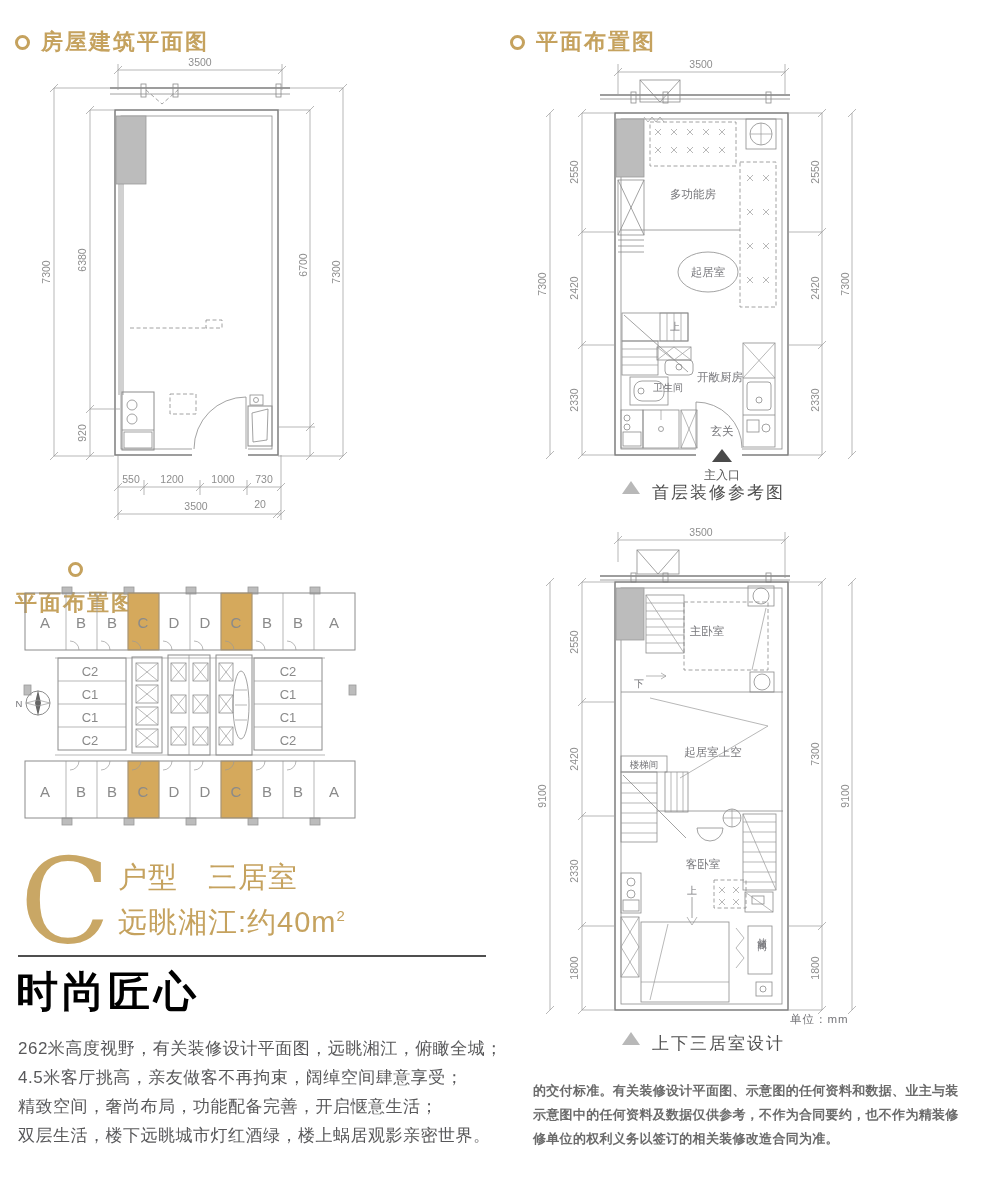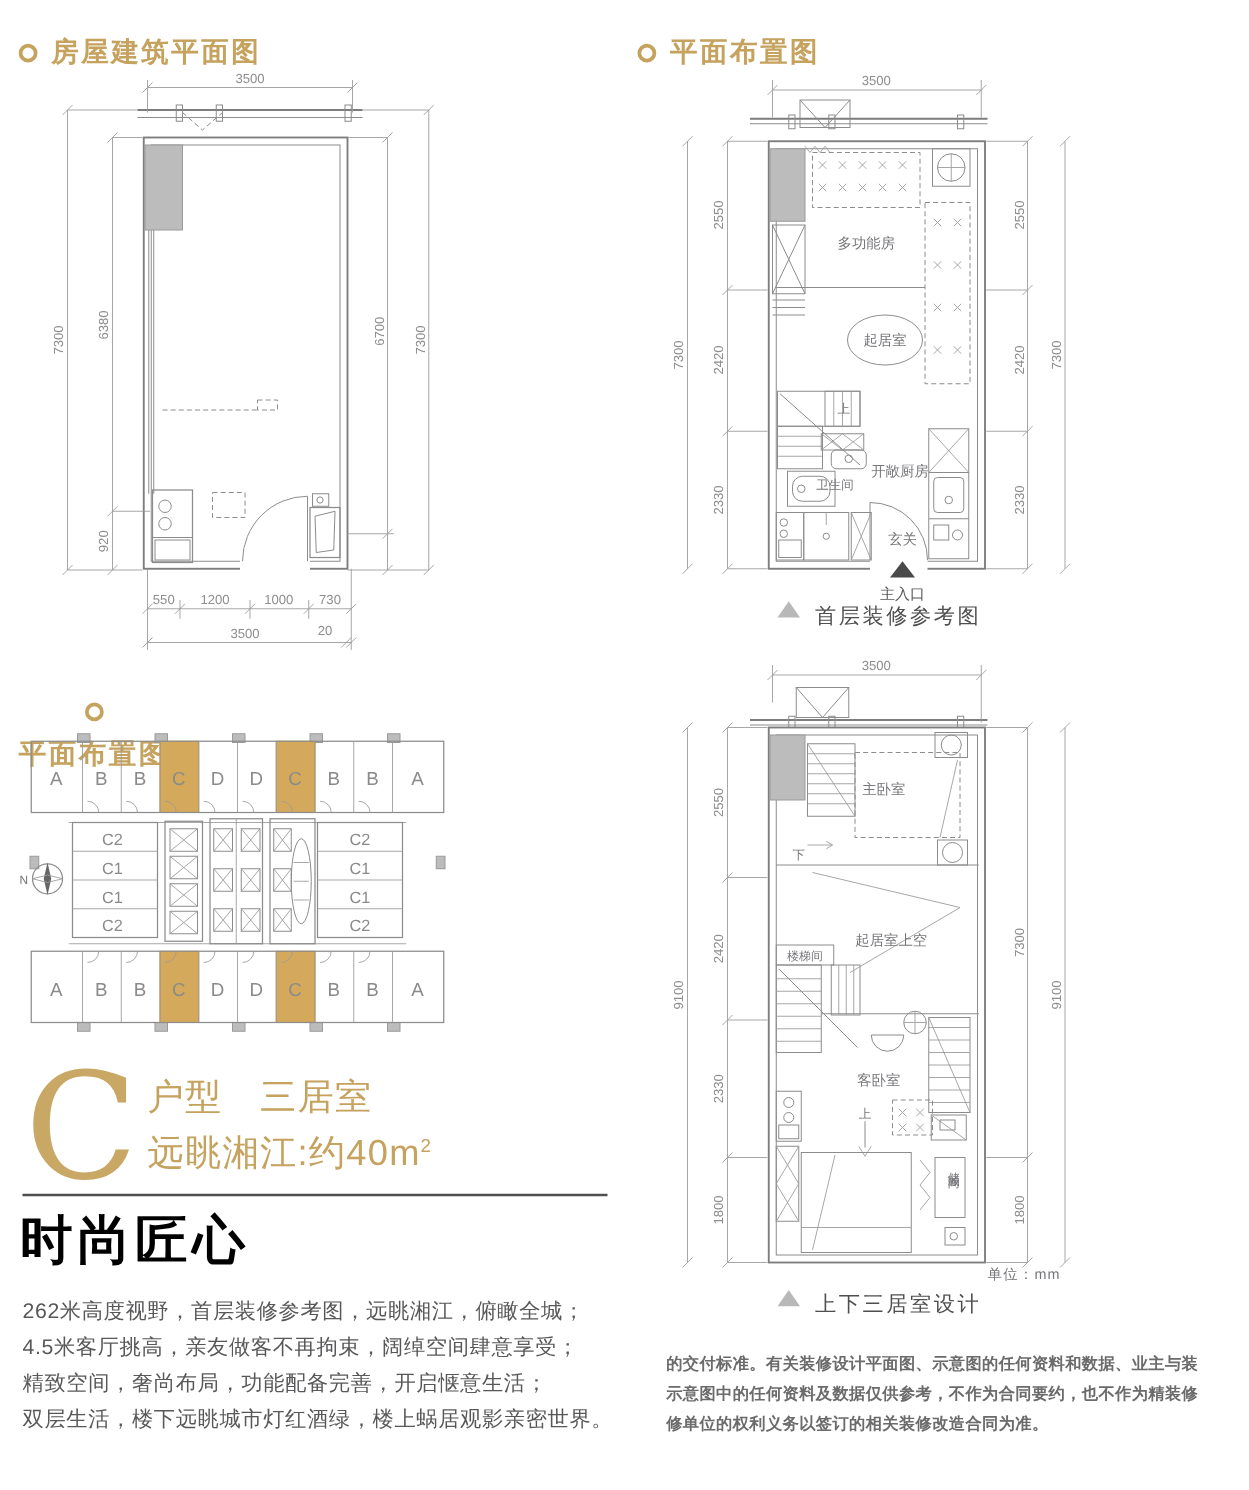--- a/index.html
+++ b/index.html
@@ -468,21 +468,21 @@
   <div class="abs bigC" style="left:20px;top:845px;">C</div>
   <div class="abs gold-line" style="left:118px;top:858px;">
     <span>户型</span><span style="display:inline-block;width:30px;"></span><span>三居室</span>
   </div>
   <div class="abs gold-line" style="left:118px;top:903px;">
     <span>远眺湘江:约40m</span><sup>2</sup>
   </div>
   <div class="abs divider" style="left:18px;top:955px;width:468px;"></div>
   <div class="abs slogan" style="left:16px;top:964px;">时尚匠心</div>
   <div class="abs para" style="left:18px;top:1034px;">
-    <div>262米高度视野，首层装修参考图，远眺湘江，俯瞰全城；</div>
+    <div>262米高度视野，有关装修设计平面图，远眺湘江，俯瞰全城；</div>
     <div>4.5米客厅挑高，亲友做客不再拘束，阔绰空间肆意享受；</div>
     <div>精致空间，奢尚布局，功能配备完善，开启惬意生活；</div>
     <div>双层生活，楼下远眺城市灯红酒绿，楼上蜗居观影亲密世界。</div>
   </div>
   <div class="abs disc" style="left:533px;top:1079px;">
     <div>的交付标准。有关装修设计平面图、示意图的任何资料和数据、业主与装</div>
     <div>示意图中的任何资料及数据仅供参考，不作为合同要约，也不作为精装修</div>
     <div>修单位的权利义务以签订的相关装修改造合同为准。</div>
   </div>
 

